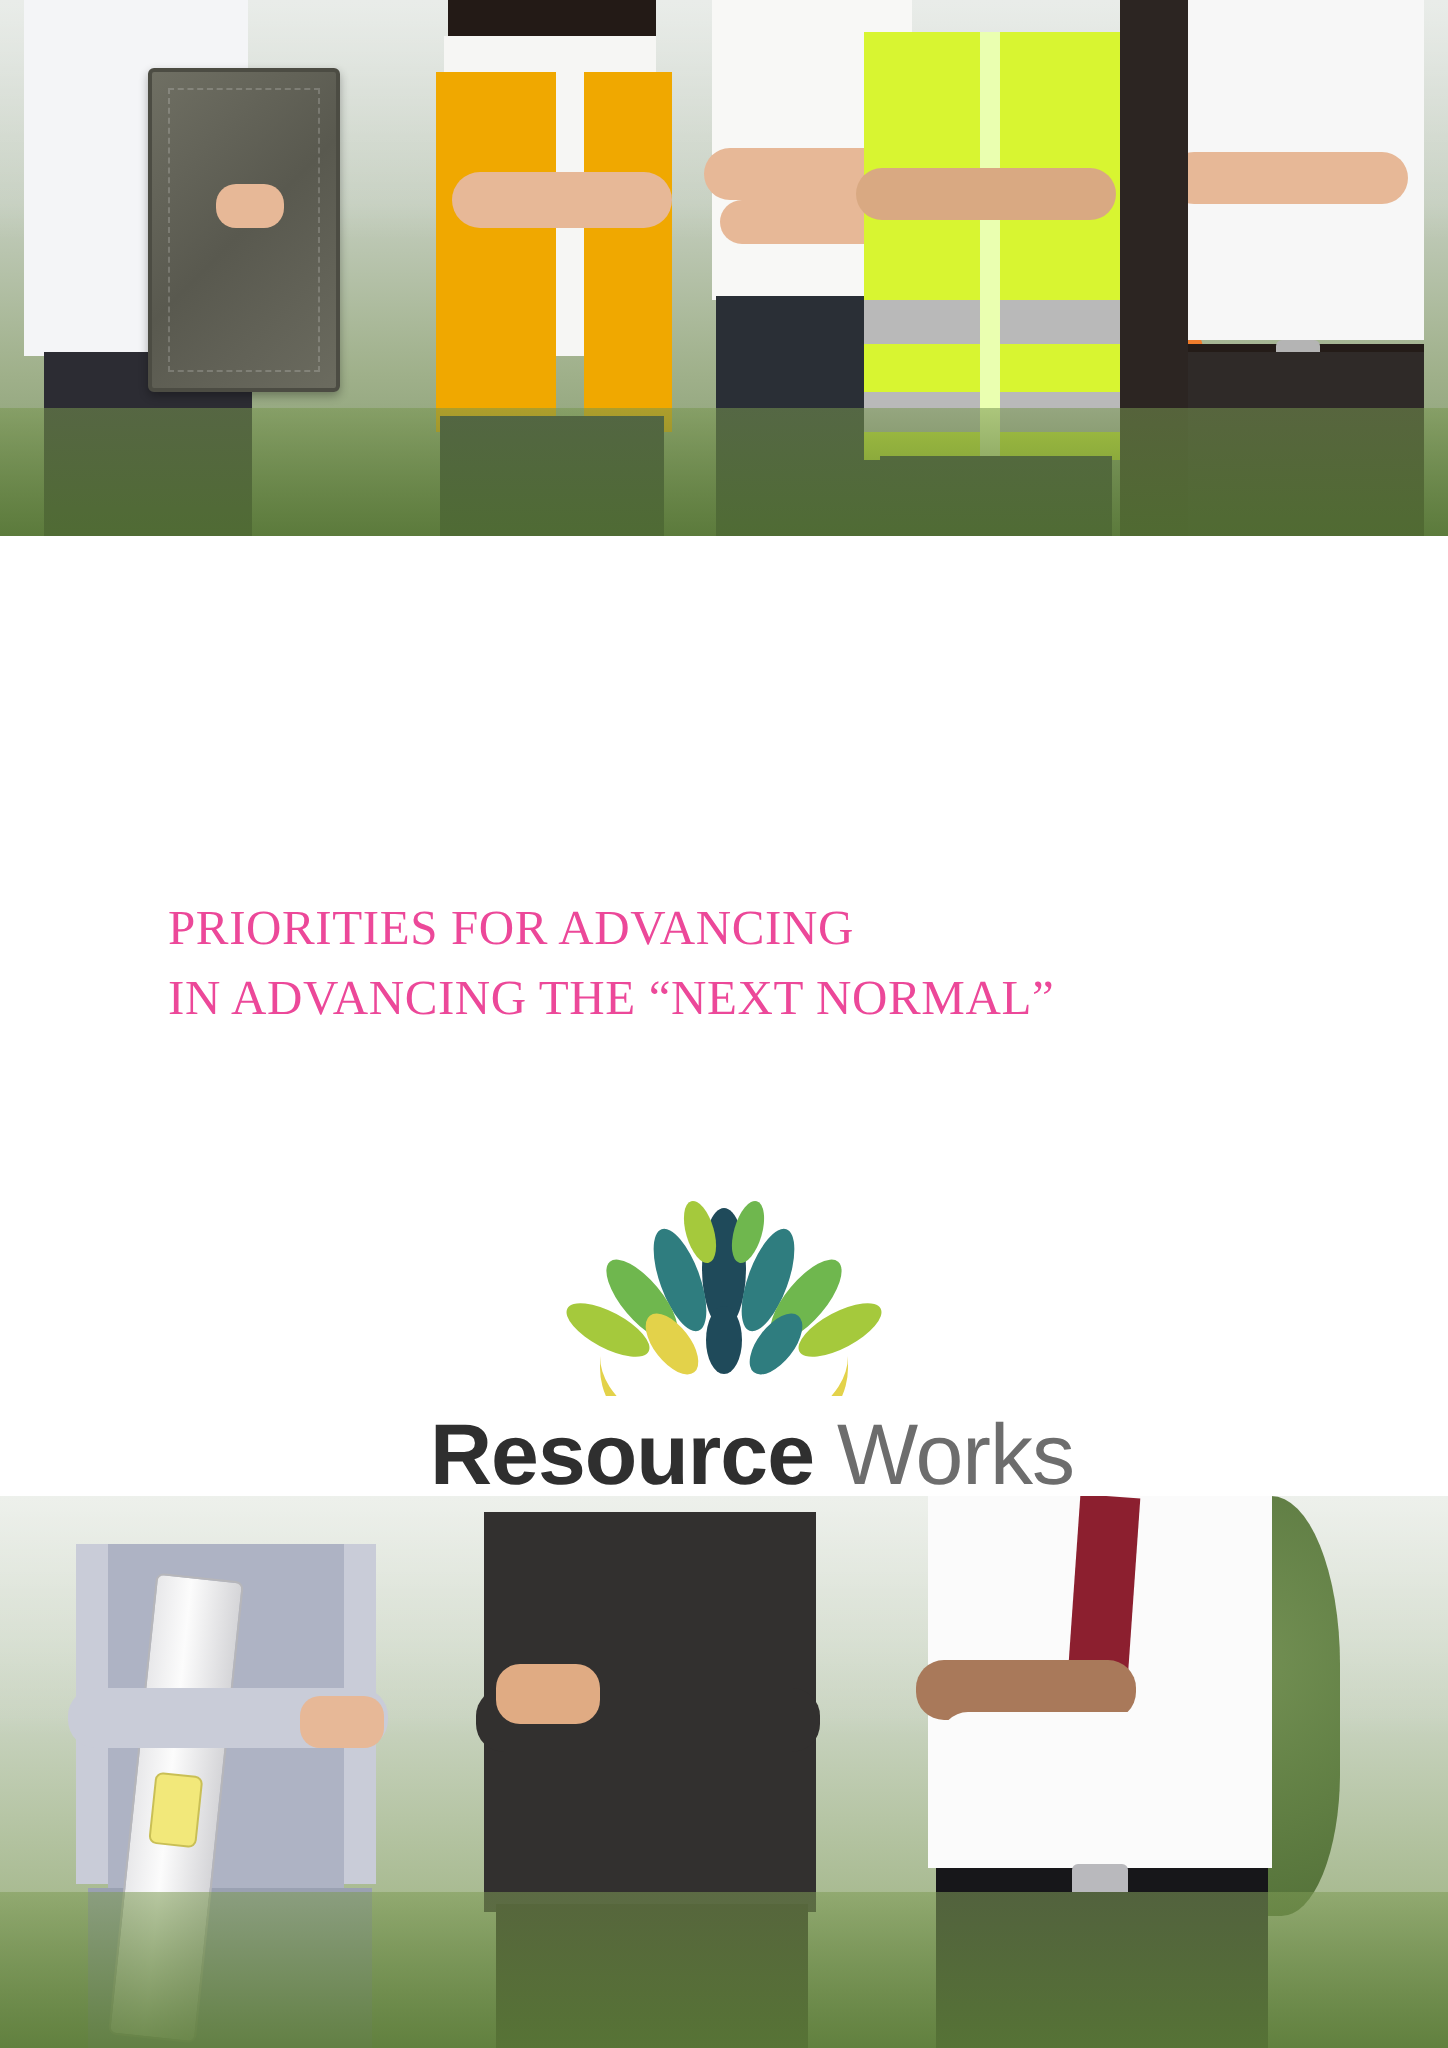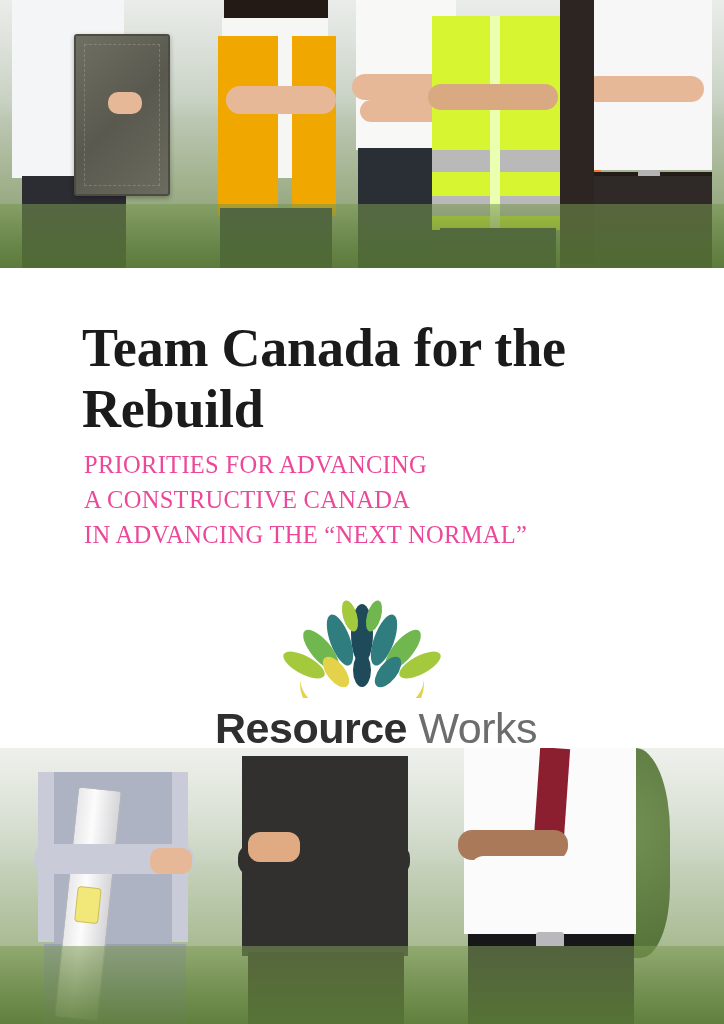--- a/index.html
+++ b/index.html
@@ -249,25 +249,23 @@
       <div class="pant"></div>
       <div class="arm arm1"></div>
       <div class="dark"></div>
     </div>
 
     <div class="grass"></div>
   </div>
 
   <div class="content">
 
-    <h1 class="doc-title">Team Canada for the Rebuild</h1>
 
     <div class="doc-subtitle">
       <span>PRIORITIES FOR ADVANCING</span>
-      <span>A CONSTRUCTIVE CANADA</span>
       <span>IN ADVANCING THE “NEXT NORMAL”</span>
     </div>
 
     <div class="logo-wrap">
       <svg class="logo-mark" width="220" height="100" viewBox="0 0 220 100">
         <g transform="translate(110,84)">
 
           <ellipse cx="0" cy="-48" rx="11" ry="30" fill="#1f4a5a"></ellipse>
 
           <ellipse cx="-22" cy="-42" rx="10" ry="27" fill="#2f7d7f" transform="rotate(-20 -22 -42)"></ellipse>

